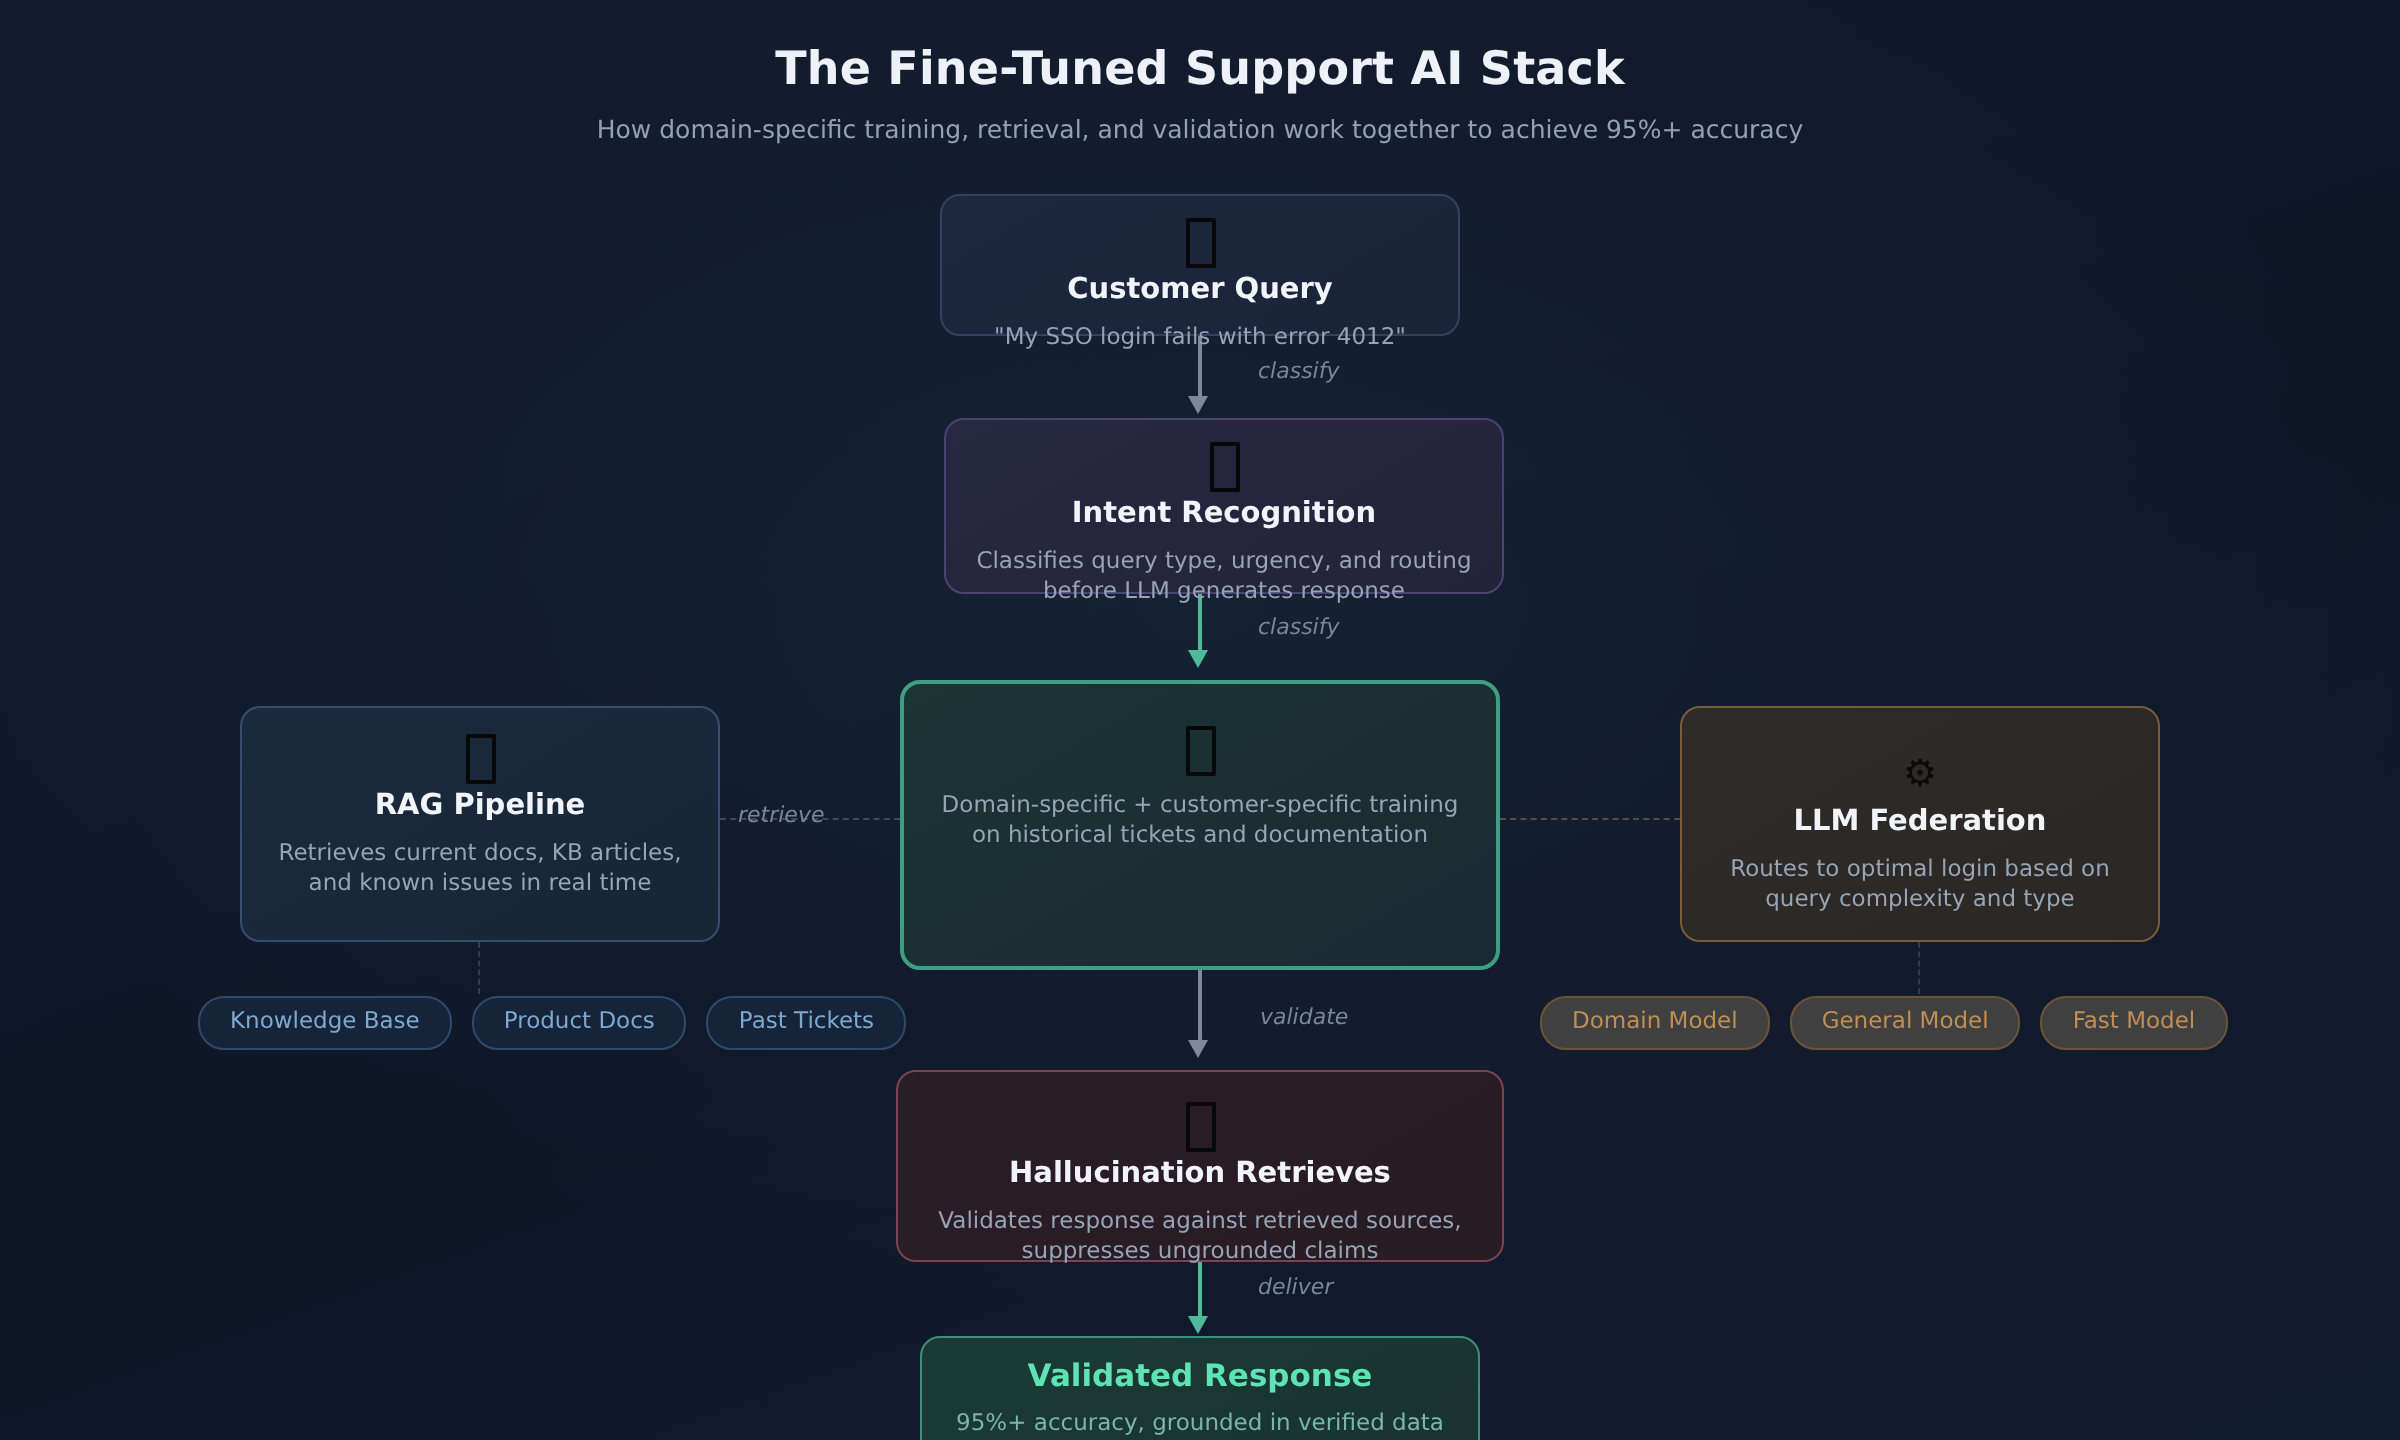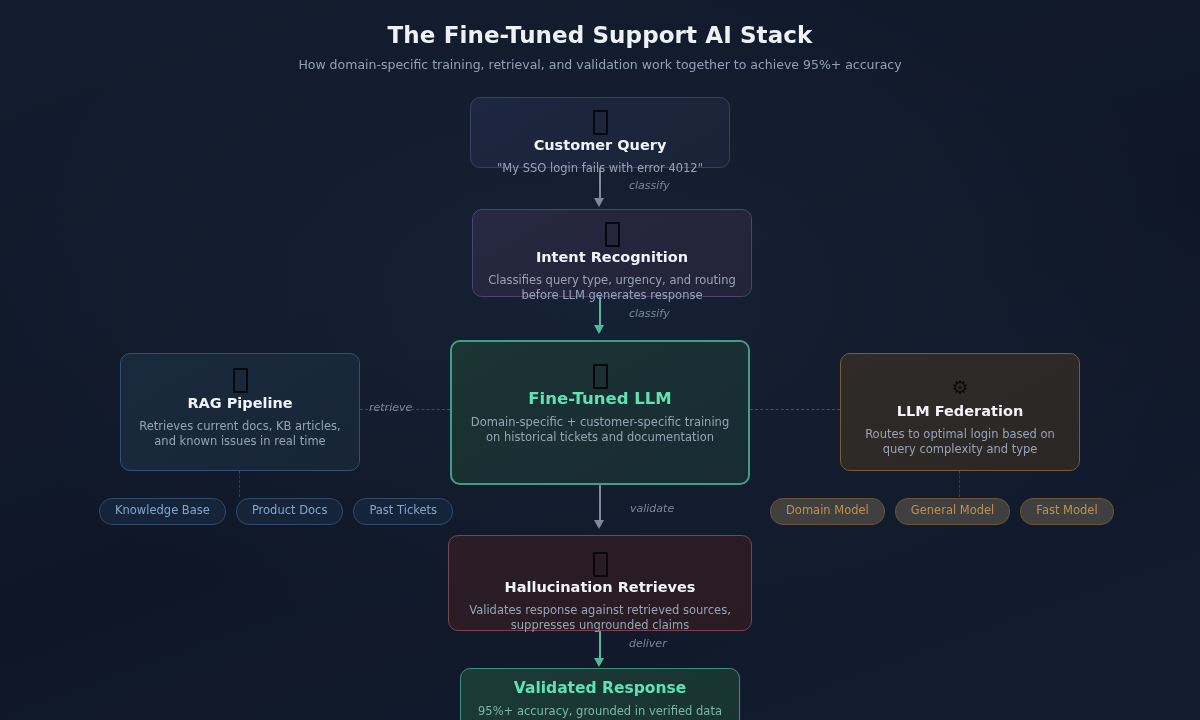--- a/index.html
+++ b/index.html
@@ -258,21 +258,20 @@
   </div>
 
   <div class="node" id="node-rag">
     <span class="icon"><span class="tofu"></span></span>
     <div class="n-title">RAG Pipeline</div>
     <div class="n-desc">Retrieves current docs, KB articles, and known issues in real time</div>
   </div>
 
   <div class="node" id="node-llm">
     <span class="icon"><span class="tofu"></span></span>
-    <div class="n-title">Fine-Tuned LLM</div>
     <div class="n-desc">Domain-specific + customer-specific training on historical tickets and documentation</div>
   </div>
 
   <div class="node" id="node-fed">
     <span class="icon">⚙</span>
     <div class="n-title">LLM Federation</div>
     <div class="n-desc">Routes to optimal login based on query complexity and type</div>
   </div>
 
   <div class="node" id="node-hall">

